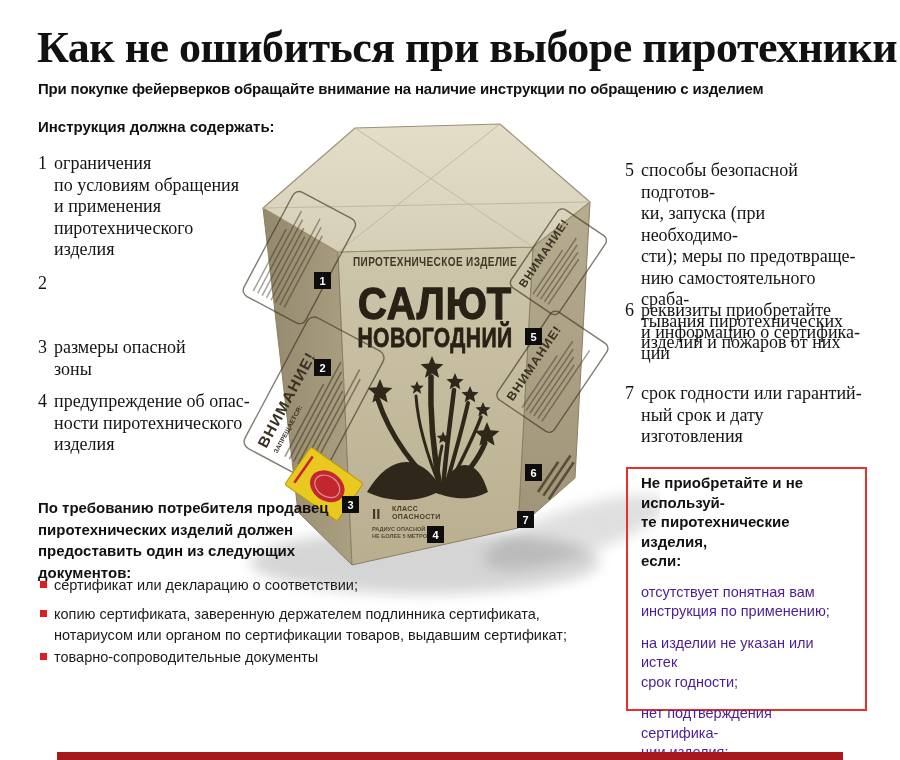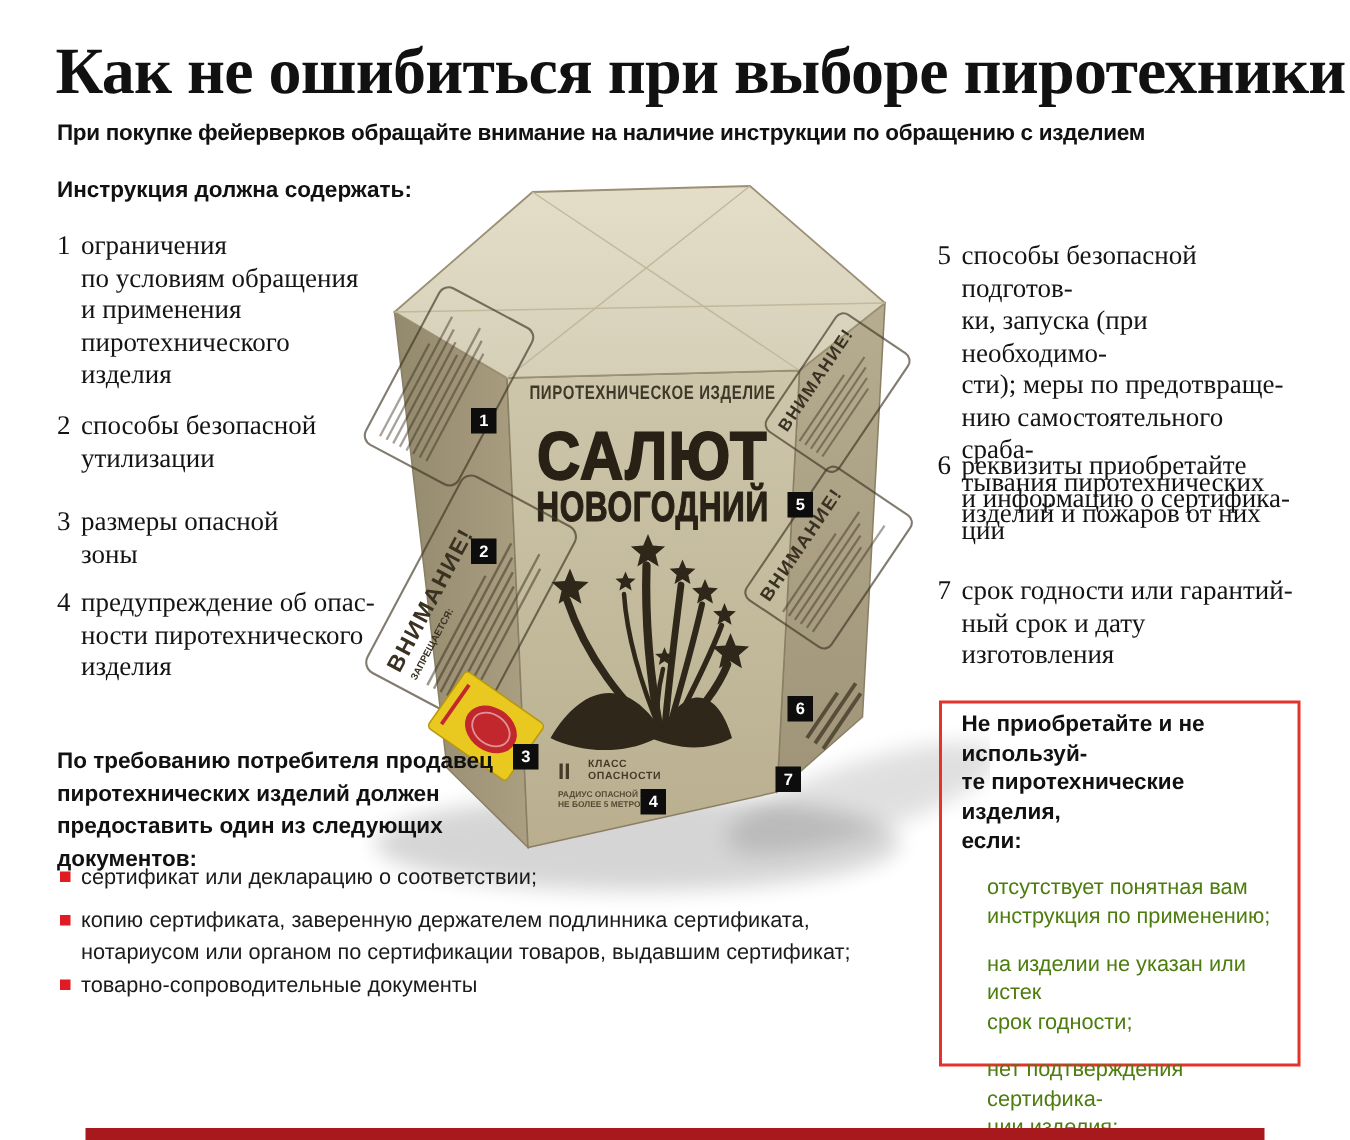--- a/index.html
+++ b/index.html
@@ -16,21 +16,21 @@
   .inum{width:16px;flex:none;}
   .itext{white-space:pre-line;}
   .seller-head{position:absolute;left:38px;top:497px;margin:0;font-size:15px;font-weight:bold;
                line-height:21.5px;white-space:pre-line;color:#111;}
   .bullet{position:absolute;left:40px;display:flex;font-size:14.5px;line-height:21px;color:#1b1b1b;}
   .bullet .sq{flex:none;width:7px;height:7px;background:var(--bullet-red,#e01b22);margin:6px 7px 0 0;}
   .bullet .btxt{white-space:pre-line;}
   .warnbox{position:absolute;left:626px;top:467px;width:212px;height:236px;
            border:2px solid var(--accent-red,#e5332b);padding:4px 12px 0 13px;}
   .wb-head{margin:0 0 12px 0;font-size:15px;font-weight:bold;line-height:19.5px;white-space:pre-line;color:#111;}
-  .wb-item{margin:0 0 12px 17px;font-size:14.5px;line-height:19.5px;white-space:pre-line;color:#4d7c0f;}
+  .wb-item{margin:0 0 12px 0;font-size:14.5px;line-height:19.5px;white-space:pre-line;color:#4c1d95;}
   .marker{position:absolute;width:17px;height:17px;background:#0d0d0d;color:#fff;
           display:flex;align-items:center;justify-content:center;
           font-size:11px;font-weight:bold;z-index:5;}
   .footer{position:absolute;left:40px;top:706px;display:flex;align-items:center;}
   .brand{font-size:17px;font-weight:bold;letter-spacing:0.5px;margin-left:6px;}
   .brand .b1{color:#4d4e50;}
   .brand .b2{color:#a7a9ac;}
   .cop{font-size:15px;font-weight:bold;color:#242021;margin-left:8px;letter-spacing:0.3px;}
   .url{font-size:15px;font-weight:bold;color:#242021;margin-left:8px;letter-spacing:0.5px;}
   .bottom-bar{position:absolute;left:57px;top:752px;width:786px;height:8px;background:var(--bar-red,#a8191e);}
@@ -58,22 +58,20 @@
   <div class="inst-item" style="left:38px;top:153px;width:210px;">
     <span class="inum">1</span>
     <span class="itext">ограничения
 по условиям обращения
 и применения
 пиротехнического
 изделия</span>
   </div>
   <div class="inst-item" style="left:38px;top:273px;width:210px;">
     <span class="inum">2</span>
-    <span class="itext">способы безопасной
-утилизации</span>
   </div>
   <div class="inst-item" style="left:38px;top:337px;width:210px;">
     <span class="inum">3</span>
     <span class="itext">размеры опасной
 зоны</span>
   </div>
   <div class="inst-item" style="left:38px;top:391px;width:220px;">
     <span class="inum">4</span>
     <span class="itext">предупреждение об опас-
 ности пиротехнического

